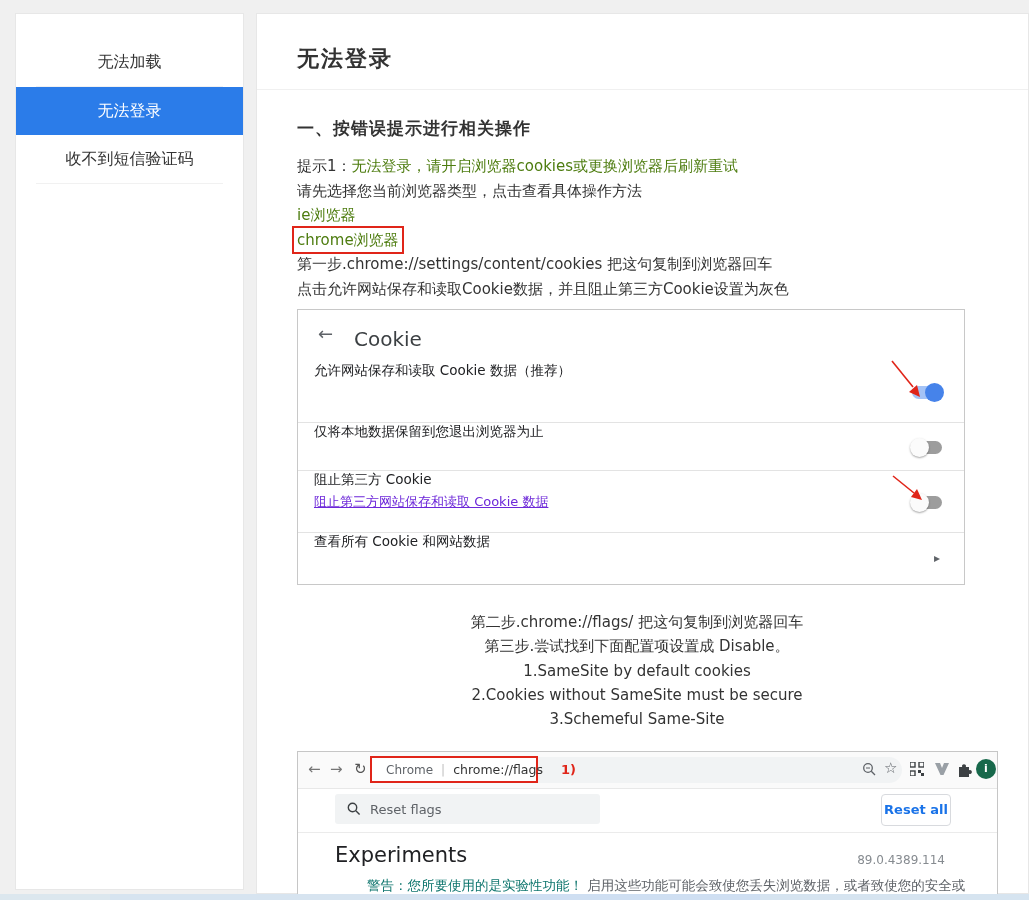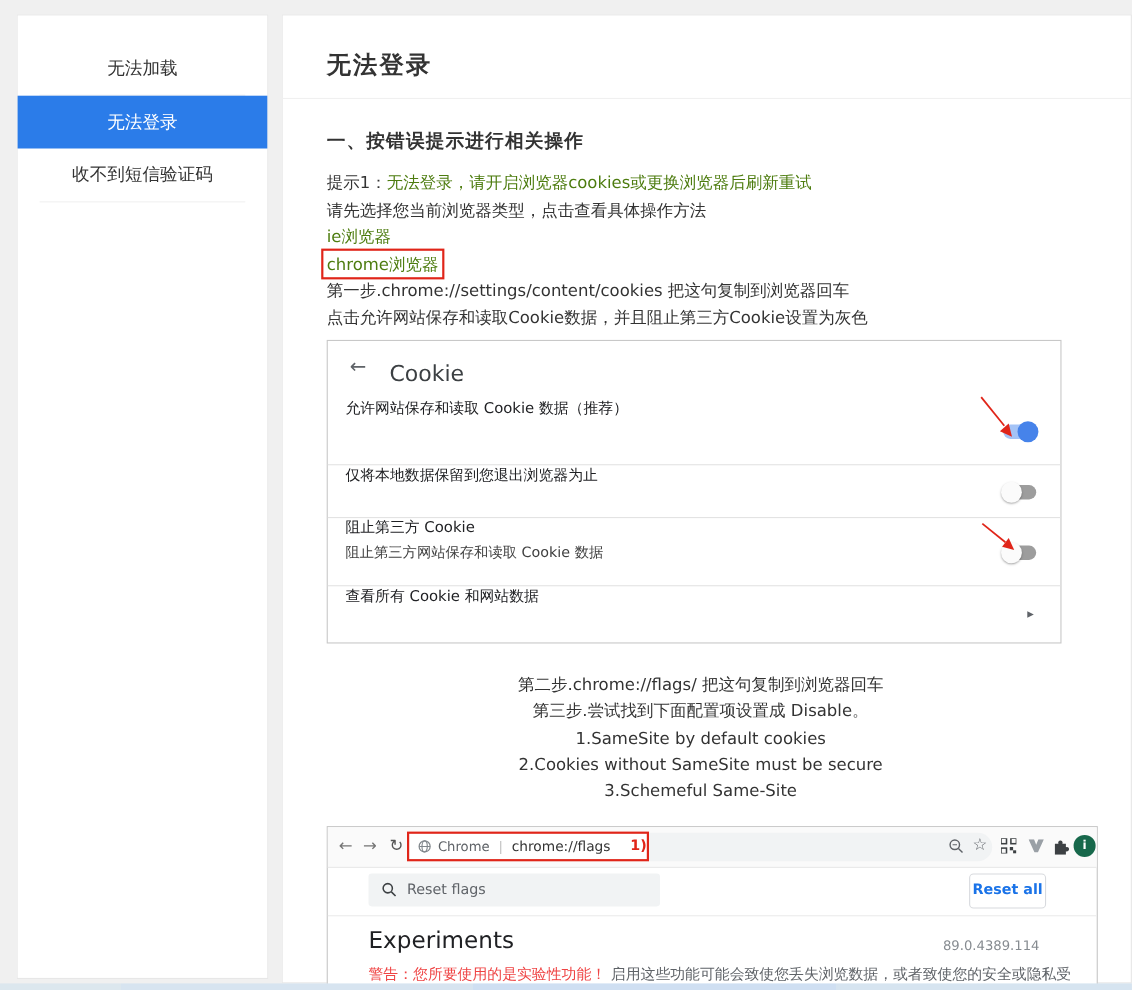--- a/index.html
+++ b/index.html
@@ -29,54 +29,54 @@
   .cp-header{position:relative;height:52px;}
   .cp-back{position:absolute;left:20px;top:13px;font-size:18px;color:#5f6368;}
   .cp-title{position:absolute;left:56px;top:17px;font-size:20px;color:#3c4043;}
   .cp-row{position:relative;display:flex;flex-direction:column;padding-left:16px;box-sizing:border-box;}
   .cp-row.bordered{border-top:1px solid #e3e3e3;}
   .cp-row1{height:60px;}
   .cp-row2{height:48px;}
   .cp-row3{height:62px;}
   .cp-row4{height:53px;}
   .cp-label{font-size:13.5px;color:#202124;}
-  .cp-sub{font-size:13px;color:#404040;margin-top:4px;}
+  .cp-sub{font-size:13px;color:#6d28d9;margin-top:4px;text-decoration:underline;}
   .toggle{position:absolute;right:22px;top:50%;margin-top:-6px;width:30px;height:13px;border-radius:7px;}
   .toggle .knob{position:absolute;top:-3px;width:19px;height:19px;border-radius:50%;}
   .toggle.on{background:#a4c3f6;}
   .toggle.on .knob{right:-2px;background:#4683ea;}
   .toggle.off{background:#9d9d9d;}
   .toggle.off .knob{left:-2px;background:#fbfbfb;box-shadow:0 1px 2px rgba(0,0,0,.35);}
   .cp-chevron{position:absolute;right:24px;top:50%;margin-top:-8px;font-size:12px;color:#5f6368;}
   .anno-arrow{position:absolute;pointer-events:none;}
 
   
   .flags-panel{position:absolute;left:40px;top:737px;width:701px;height:160px;border:1px solid #c6c6c6;background:#fff;box-sizing:border-box;}
   .fp-toolbar{position:relative;height:36px;background:#fafafa;border-bottom:1px solid #e8e8e8;}
   .fp-nav{position:absolute;top:8px;font-size:15px;color:#757575;}
   .fp-back{left:10px;}
   .fp-fwd{left:32px;}
   .fp-reload{left:56px;color:#555;}
   .fp-omnibox{position:absolute;left:72px;top:5px;width:532px;height:26px;background:#f1f3f4;border-radius:13px;}
-  .fp-redbox{position:absolute;left:72px;top:4px;width:220px;height:27px;border:2px solid #e02519;background:#fff;display:flex;align-items:center;padding-left:8px;box-sizing:border-box;}
+  .fp-redbox{position:absolute;left:72px;top:4px;width:168px;height:27px;border:2px solid #e02519;background:#fff;display:flex;align-items:center;padding-left:8px;box-sizing:border-box;}
   .fp-site{font-size:12px;color:#5f6368;margin-left:6px;}
   .fp-sep{font-size:12px;color:#c0c0c0;margin:0 8px;}
   .fp-url{font-size:12.5px;color:#333;}
   .fp-anno{font-size:13px;font-weight:bold;color:#e02519;margin-left:18px;}
   .fp-ico{position:absolute;}
   .fp-star{font-size:15px;color:#5f6368;}
   .fp-avatar{width:20px;height:20px;border-radius:50%;background:#17684b;color:#fff;font-size:11px;font-weight:bold;text-align:center;line-height:20px;}
   .fp-search{position:absolute;left:37px;top:42px;width:265px;height:30px;background:#f1f3f4;border-radius:3px;display:flex;align-items:center;padding-left:12px;box-sizing:border-box;}
   .fp-search-text{font-size:13px;color:#5f6368;margin-left:9px;}
   .fp-reset{position:absolute;left:583px;top:42px;width:68px;height:30px;border:1px solid #d8dade;border-radius:4px;background:#fff;color:#1a73e8;font-size:13px;font-weight:bold;text-align:center;line-height:30px;}
   .fp-rule{position:absolute;left:0;top:80px;width:100%;height:1px;background:#ebebeb;}
   .fp-heading{position:absolute;left:37px;top:91px;font-size:21px;color:#202124;}
   .fp-version{position:absolute;right:52px;top:101px;font-size:12px;color:#868b90;}
   .fp-warning{position:absolute;left:37px;top:125px;font-size:13.5px;width:640px;}
-  .warn-red{color:#ef4444;}
+  .warn-red{color:#0f766e;margin-left:32px;}
   .warn-gray{color:#5f6368;}
 
   
   .bottom-strip{position:absolute;left:0;top:894px;width:1029px;height:6px;display:flex;z-index:10;}
   .strip-a{width:110px;background:#dce7ee;}
   .strip-b{width:320px;background:#d7e4f0;}
   .strip-c{width:330px;background:#cfdff2;}
   .strip-d{flex:1;background:#d6e4f0;}
 </style>
 </head>

